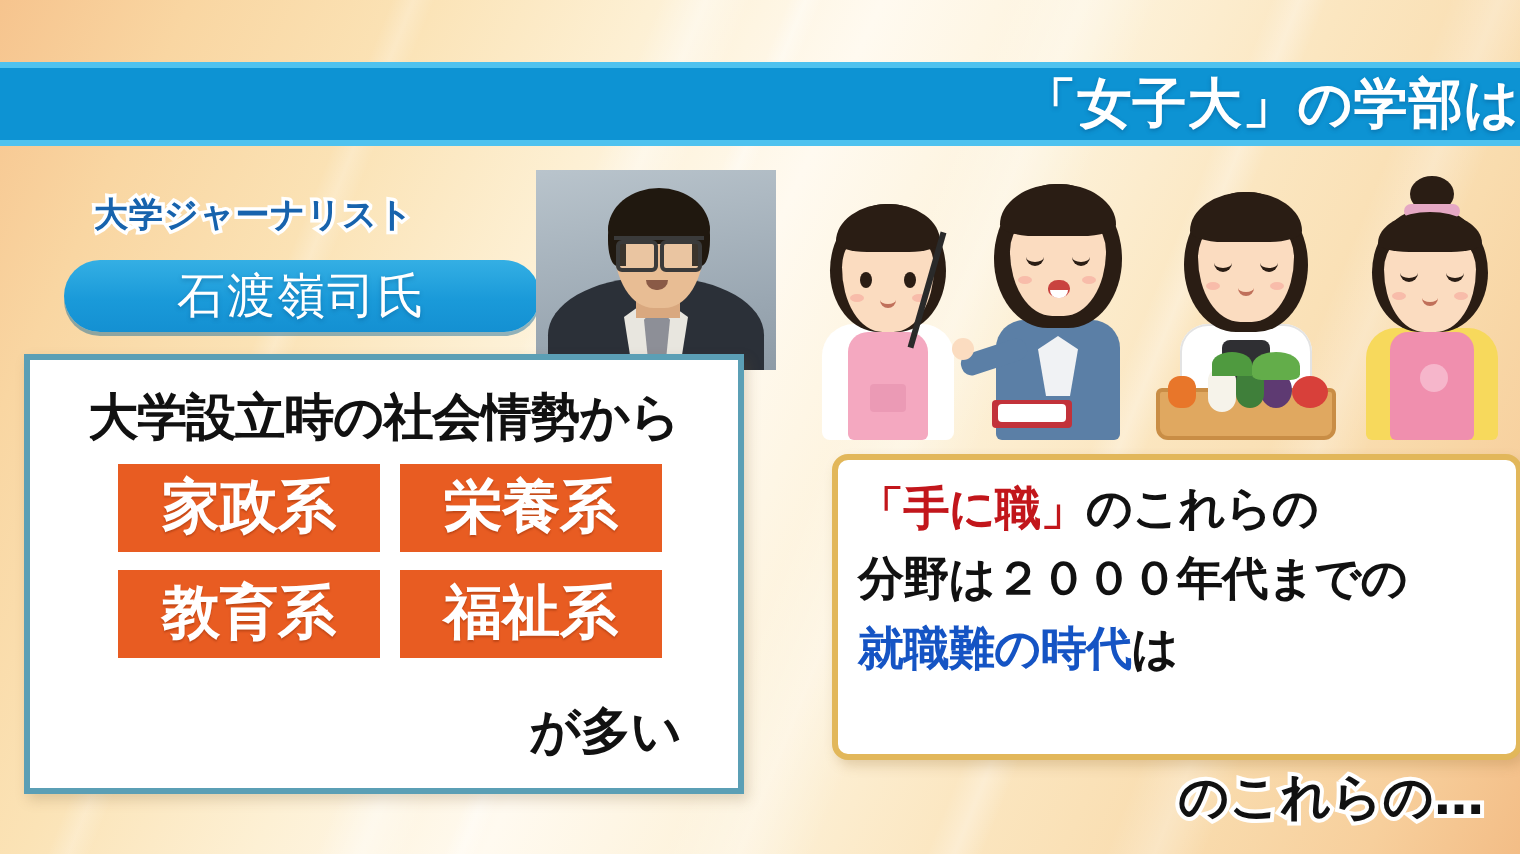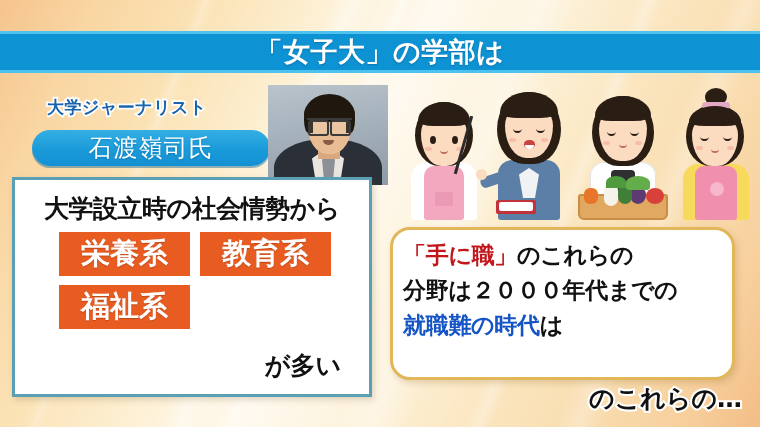--- a/index.html
+++ b/index.html
@@ -26,21 +26,21 @@
   .s3 { left:430px; top:-160px; width:70px; height:700px; opacity:.45; }
   .s4 { left:560px; top:-160px; width:26px; height:700px; opacity:.4; }
   .s5 { left:650px; top:-160px; width:46px; height:700px; opacity:.35; }
   .s6 { left:120px; top:-160px; width:20px; height:700px; opacity:.3; }
 
   
   .banner {
     position:absolute; left:0; top:31px; width:760px; height:42px;
     background:#0d93d3;
     border-top:3px solid #4ec2ef; border-bottom:3px solid #4ec2ef;
-    display:flex; align-items:center; justify-content:center;
+    display:flex; align-items:center; justify-content:flex-end;
   }
   .banner-title {
     color:#ffffff; font-size:27px; font-weight:bold; letter-spacing:.5px;
     text-shadow:0 1px 2px rgba(0,60,110,.35);
     white-space:nowrap;
   }
 
   
   .role-label {
     position:absolute; left:47px; top:96px;
@@ -138,22 +138,22 @@
     color:#ffffff; font-size:29px; font-weight:bold; letter-spacing:0;
     text-shadow:0 1px 1px rgba(120,35,0,.35);
   }
   .pl-foot {
     position:absolute; right:28px; bottom:12px;
     font-size:25px; font-weight:bold; color:#111111; white-space:nowrap;
   }
 
   
   .panel-right {
-    position:absolute; left:390px; top:227px; width:345px; height:153px;
-    background:#ffffff; border:3px solid #e2b75a; border-radius:20px;
+    position:absolute; left:416px; top:227px; width:345px; height:153px;
+    background:#ffffff; border:3px solid #e2b75a; border-radius:8px;
     box-shadow:2px 3px 6px rgba(150,110,50,.25);
     padding:8px 0 0 10px;
   }
   .pr-line {
     font-size:23px; font-weight:bold; line-height:35px;
     color:#111111; white-space:nowrap; letter-spacing:-.3px;
   }
   .c-red { color:#c2161b; }
   .c-blue { color:#1554c4; }
   .c-black { color:#111111; }
@@ -269,20 +269,21 @@
     <div class="eye-c" style="left:46px;top:46px;"></div>
     <div class="cheek" style="left:19px;top:56px;"></div>
     <div class="cheek" style="left:50px;top:56px;"></div>
     <div class="mouth-s" style="left:34px;top:59px;"></div>
   </div>
 </div>
 
 <div class="panel-left">
   <div class="pl-head">大学設立時の社会情勢から</div>
   <div class="tag-grid">
+    <div class="tag">家政系</div>
     <div class="tag">栄養系</div>
     <div class="tag">教育系</div>
     <div class="tag">福祉系</div>
   </div>
   <div class="pl-foot">が多い</div>
 </div>
 
 <div class="panel-right">
   <div class="pr-line">
     <span class="c-red">「手に職」</span><span class="c-black">のこれらの</span>

